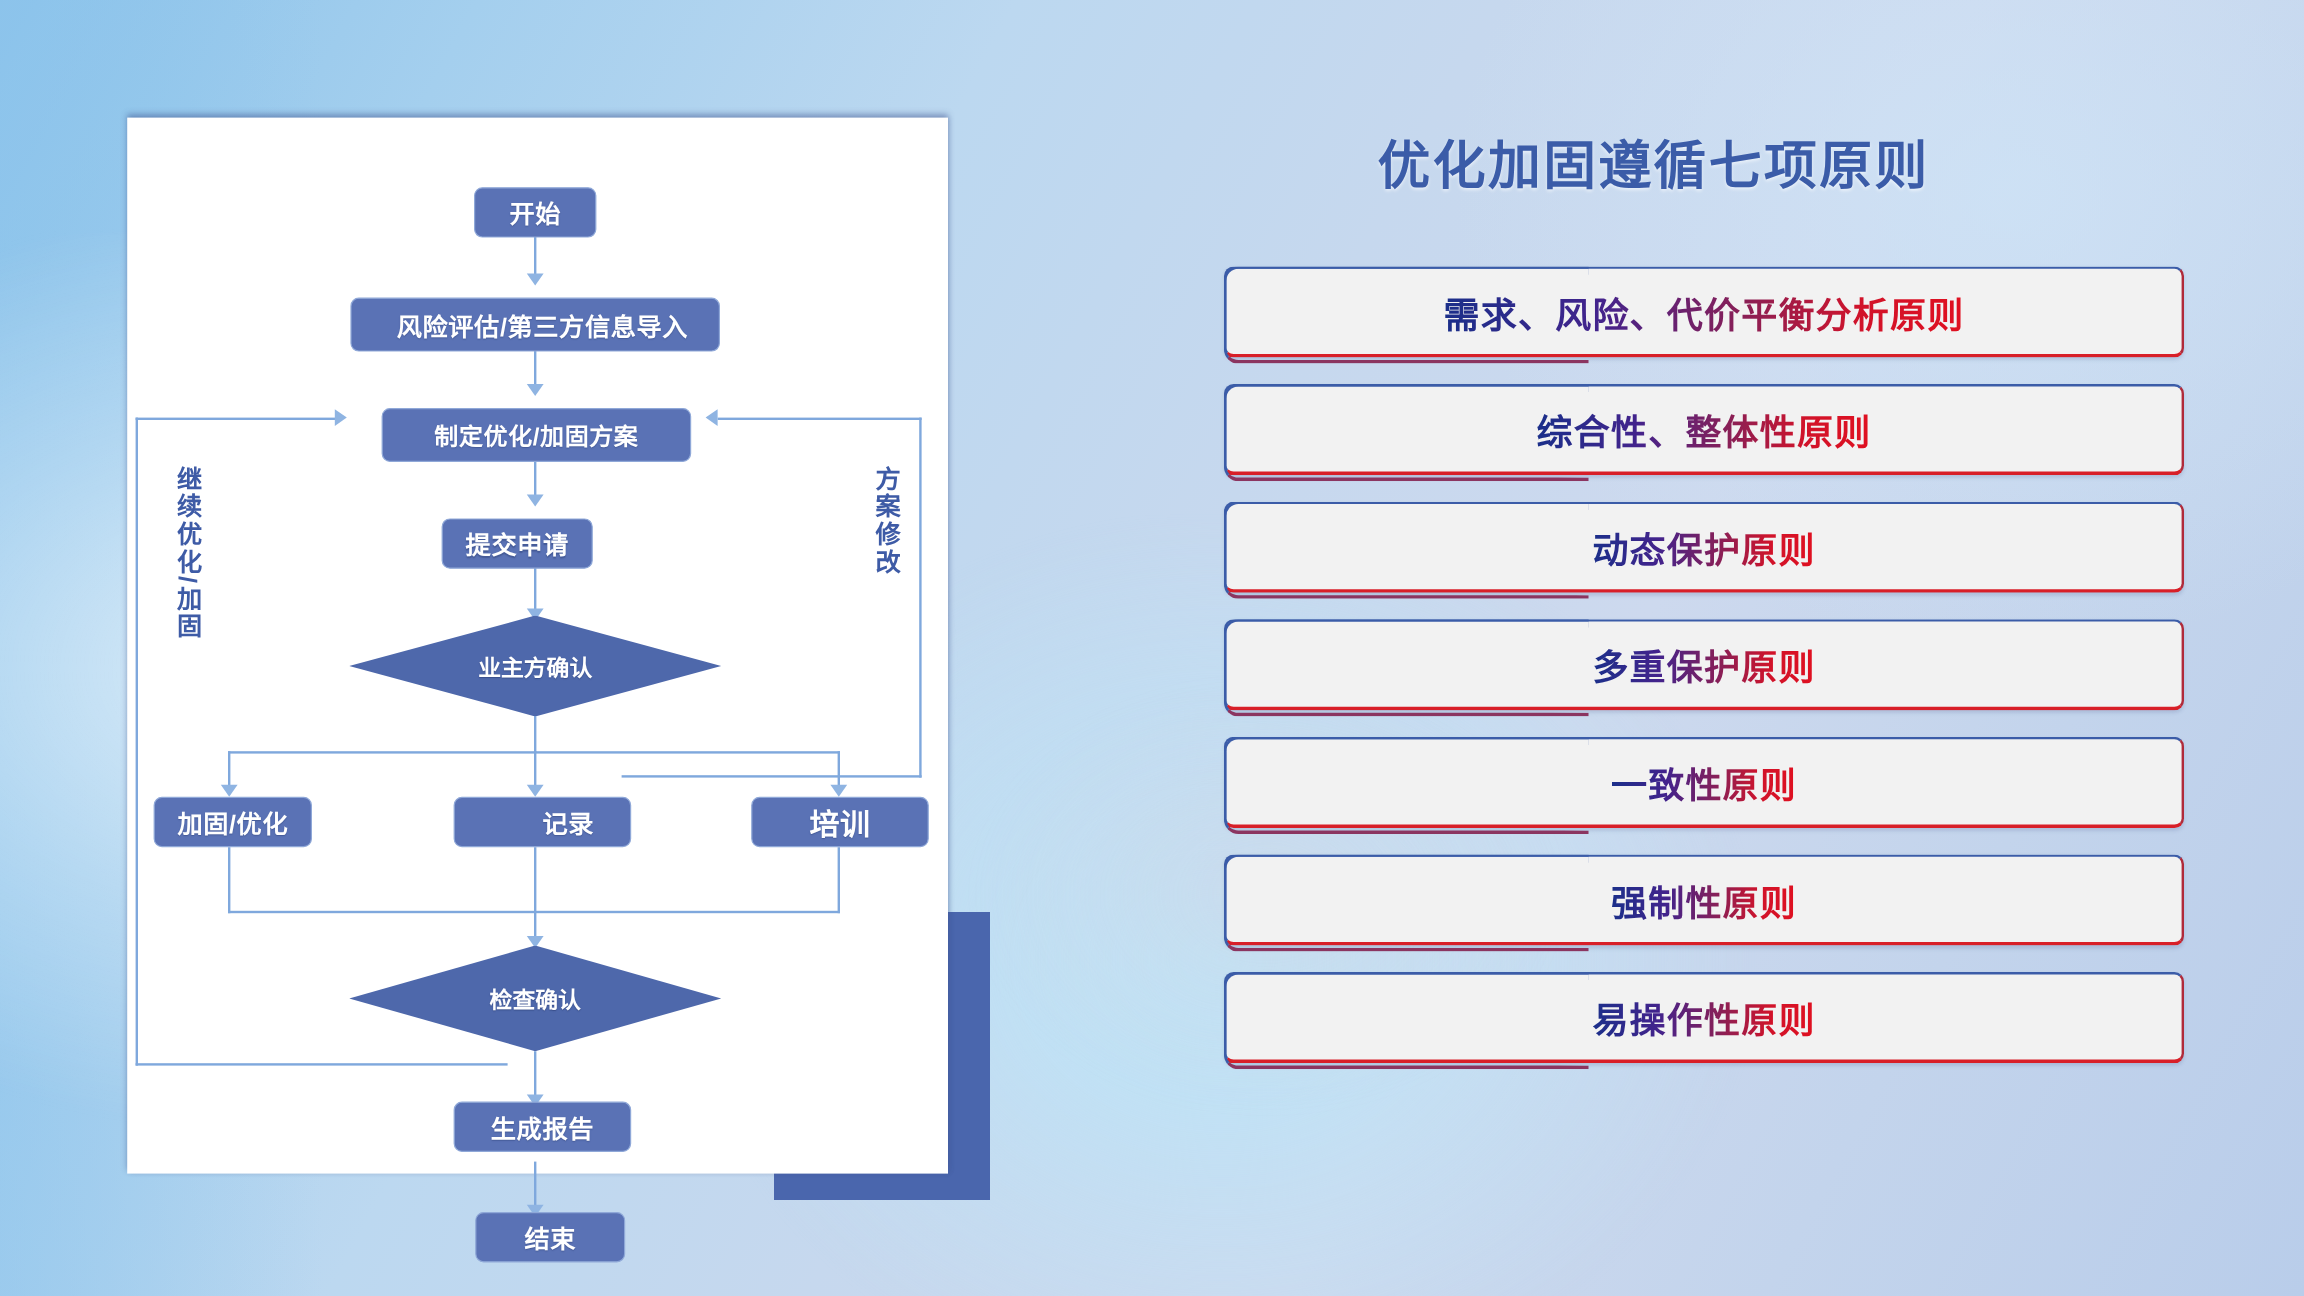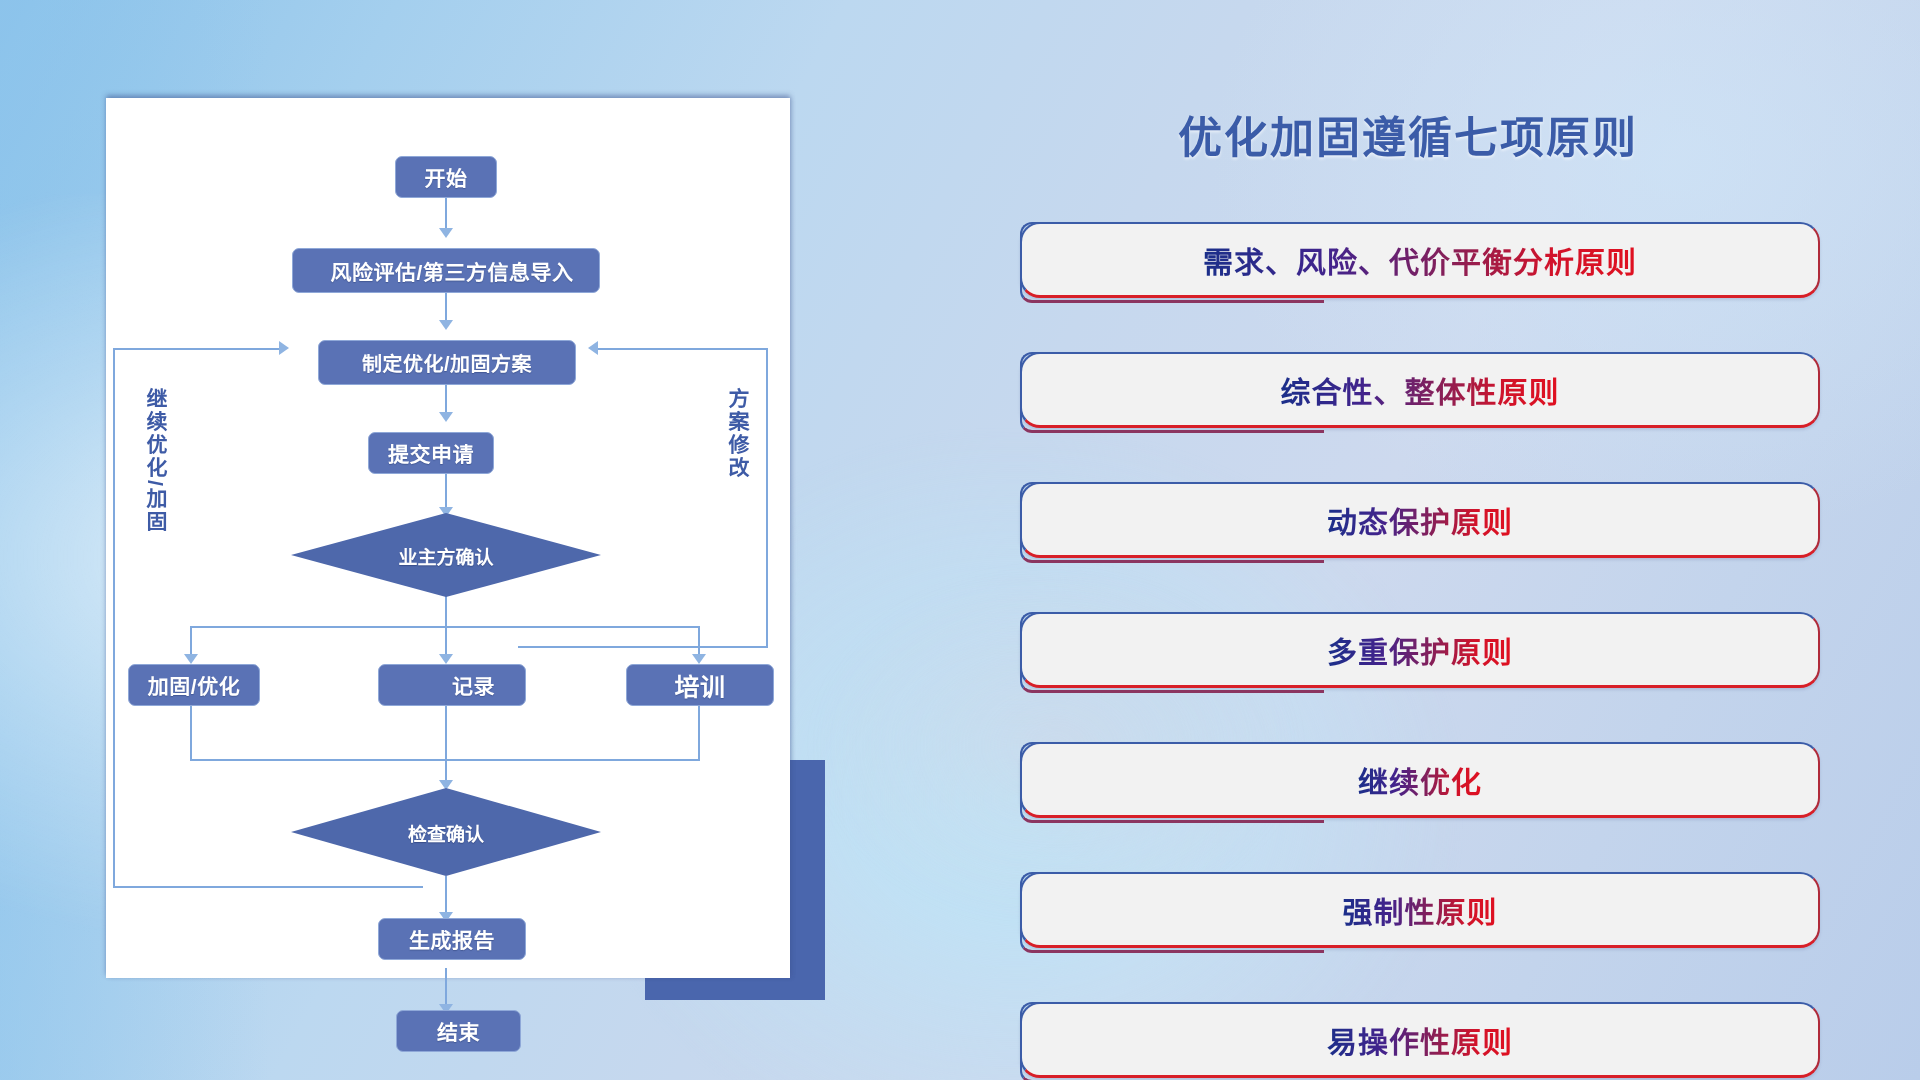--- a/index.html
+++ b/index.html
@@ -101,28 +101,27 @@
 
   
   .panel{
     position:absolute;left:1020px;top:92px;width:840px;height:900px;
   }
   .panel-title{
     position:absolute;left:128px;top:10px;
     font-size:44px;font-weight:bold;color:#3b5ca8;
     letter-spacing:2px;white-space:nowrap;
     text-shadow:0 2px 3px rgba(255,255,255,.6);
-    margin-left:30px;
   }
   .plist{position:absolute;left:0;top:130px;width:800px;}
   .pitem{
     position:relative;
-    height:76px;margin-bottom:54px;
+    height:76px;margin-bottom:22px;
     background:#f2f2f2;
-    border-radius:20px;
+    border-radius:8px;
     border-top:2px solid #3b5ca8;
     border-left:2px solid #3b5ca8;
     border-right:2px solid #b02a3a;
     border-bottom:3px solid #d81f28;
     box-sizing:border-box;
     display:flex;align-items:center;justify-content:center;
     box-shadow:0 2px 3px rgba(70,90,140,.18);
   }
   .pitem::before{
     content:"";position:absolute;left:-2px;top:-2px;width:38%;height:calc(100% + 5px);
@@ -262,21 +261,21 @@
 
       <div class="pitem">
         <span class="pitem-label">动态保护原则</span>
       </div>
 
       <div class="pitem">
         <span class="pitem-label">多重保护原则</span>
       </div>
 
       <div class="pitem">
-        <span class="pitem-label">继续优化</span>
+        <span class="pitem-label">一致性原则</span>
       </div>
 
       <div class="pitem">
         <span class="pitem-label">强制性原则</span>
       </div>
 
       <div class="pitem">
         <span class="pitem-label">易操作性原则</span>
       </div>
 

